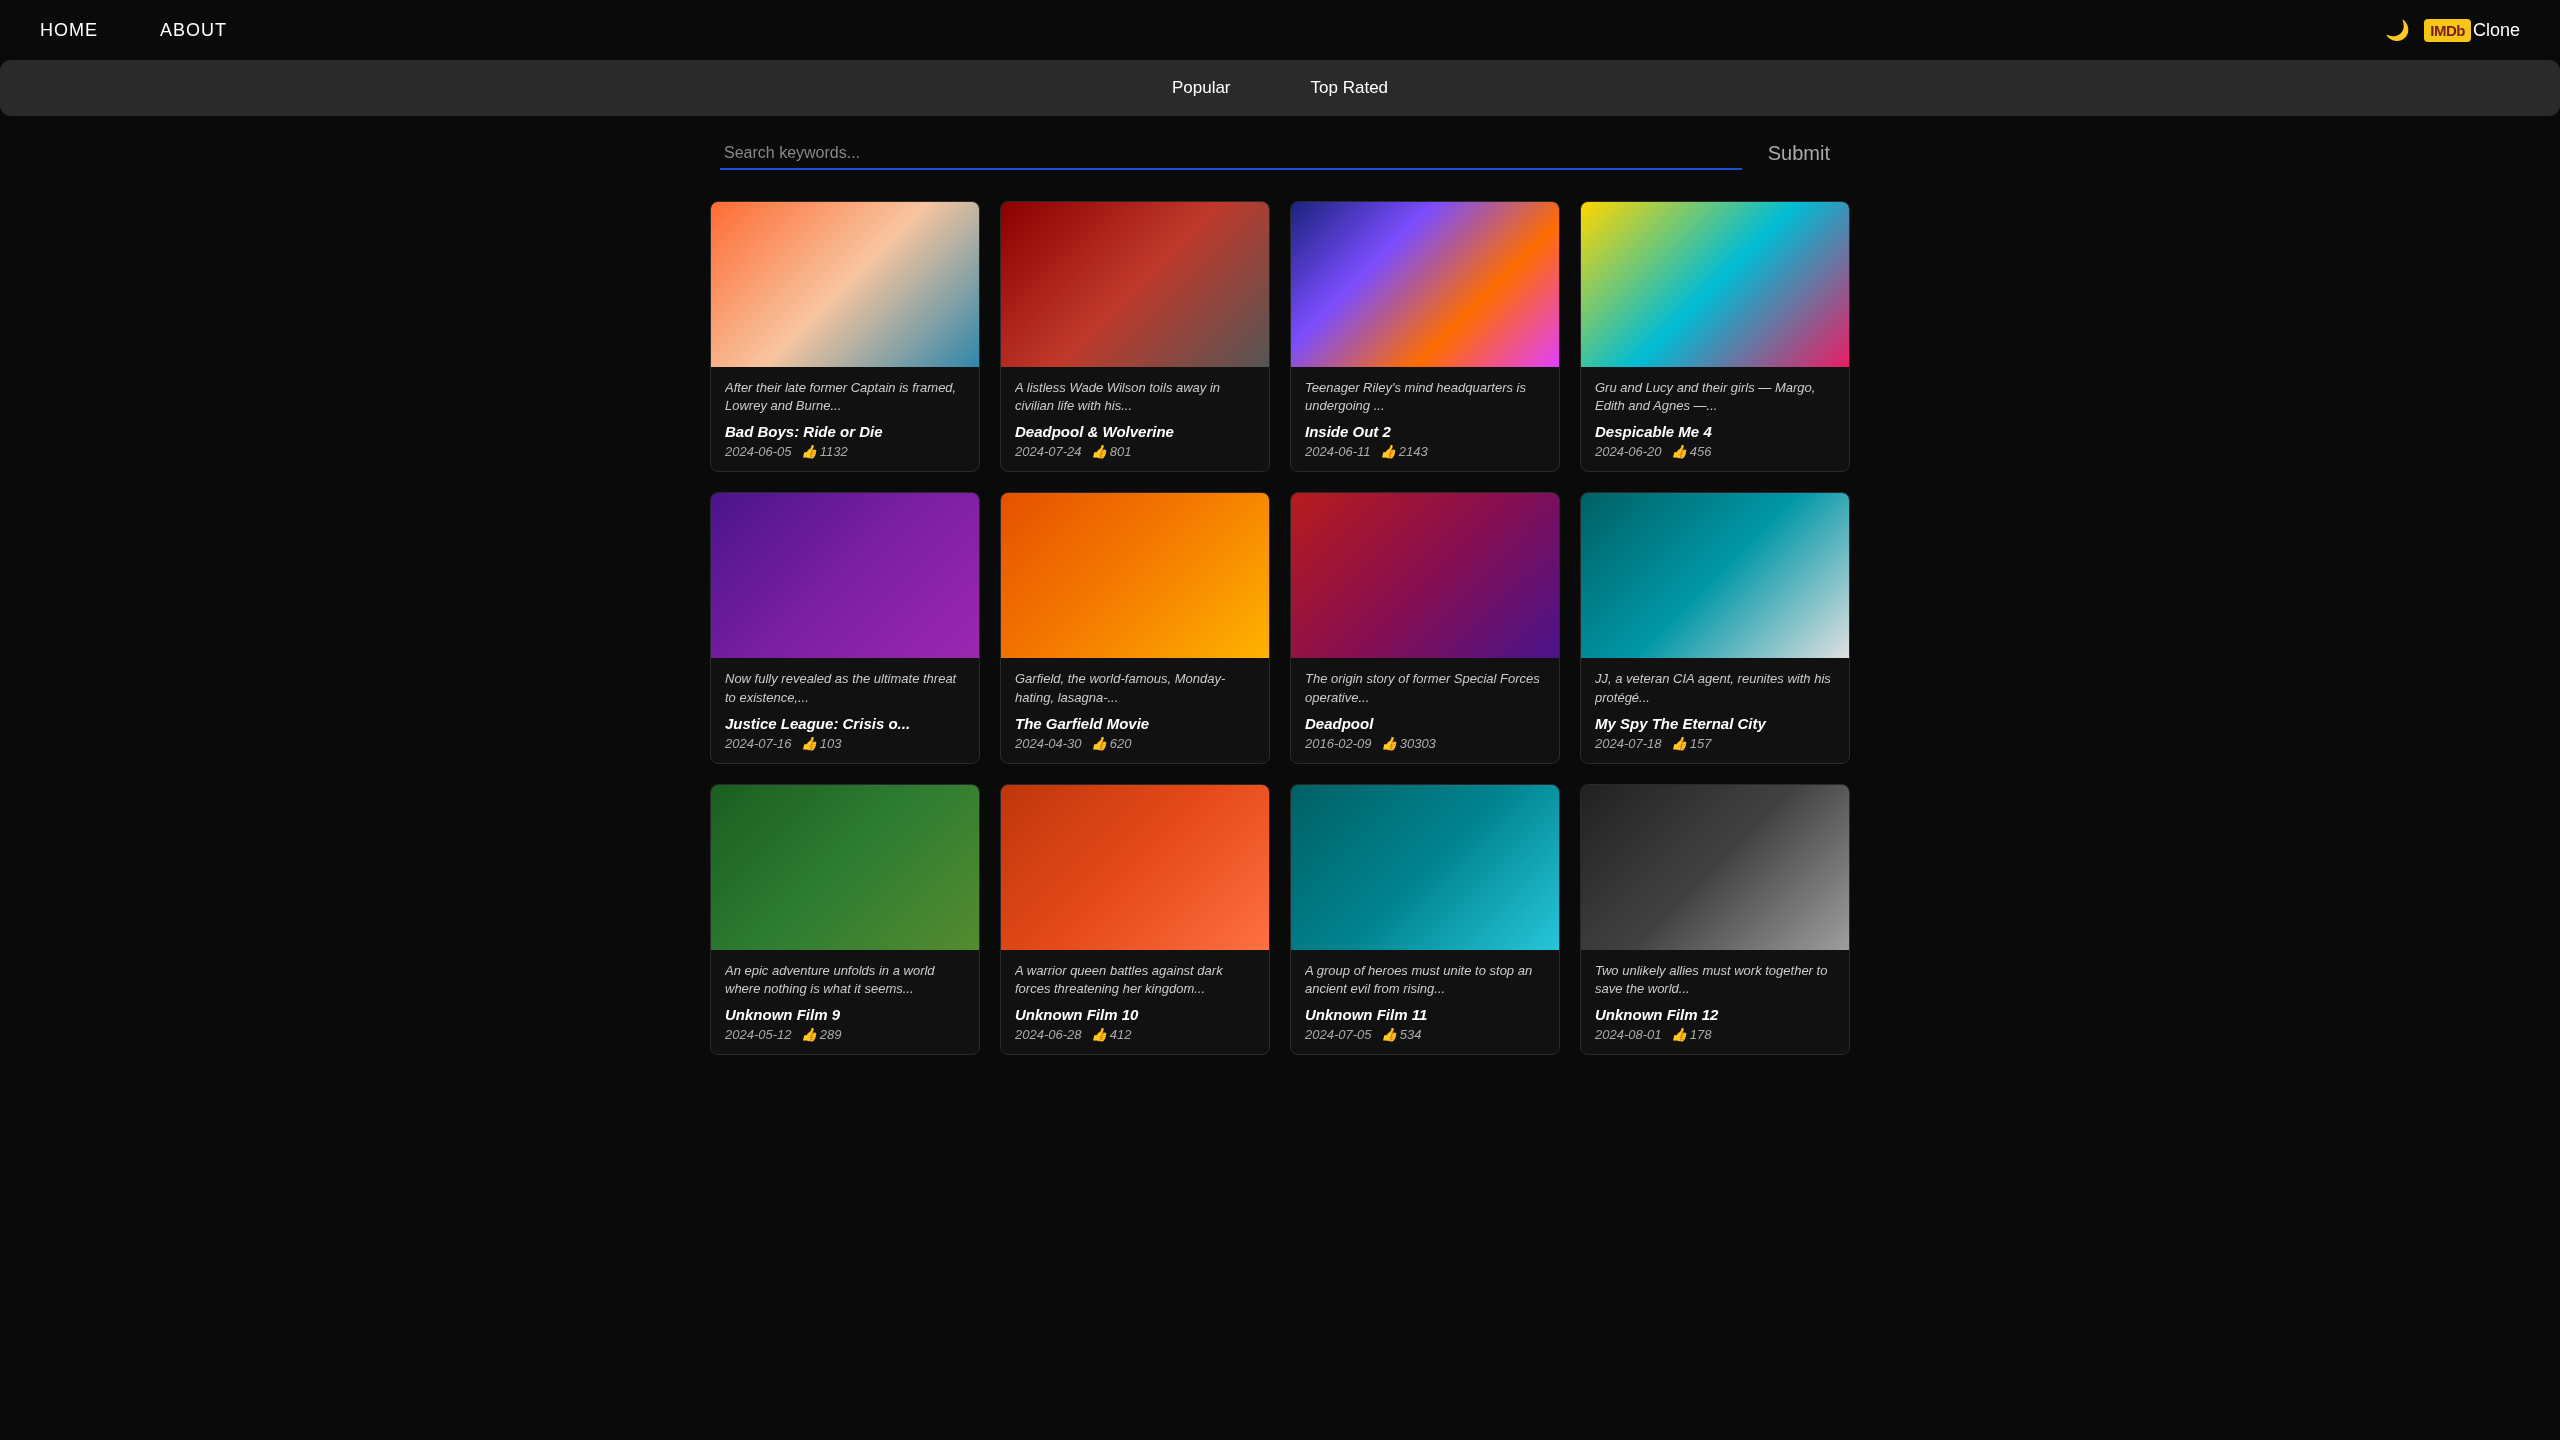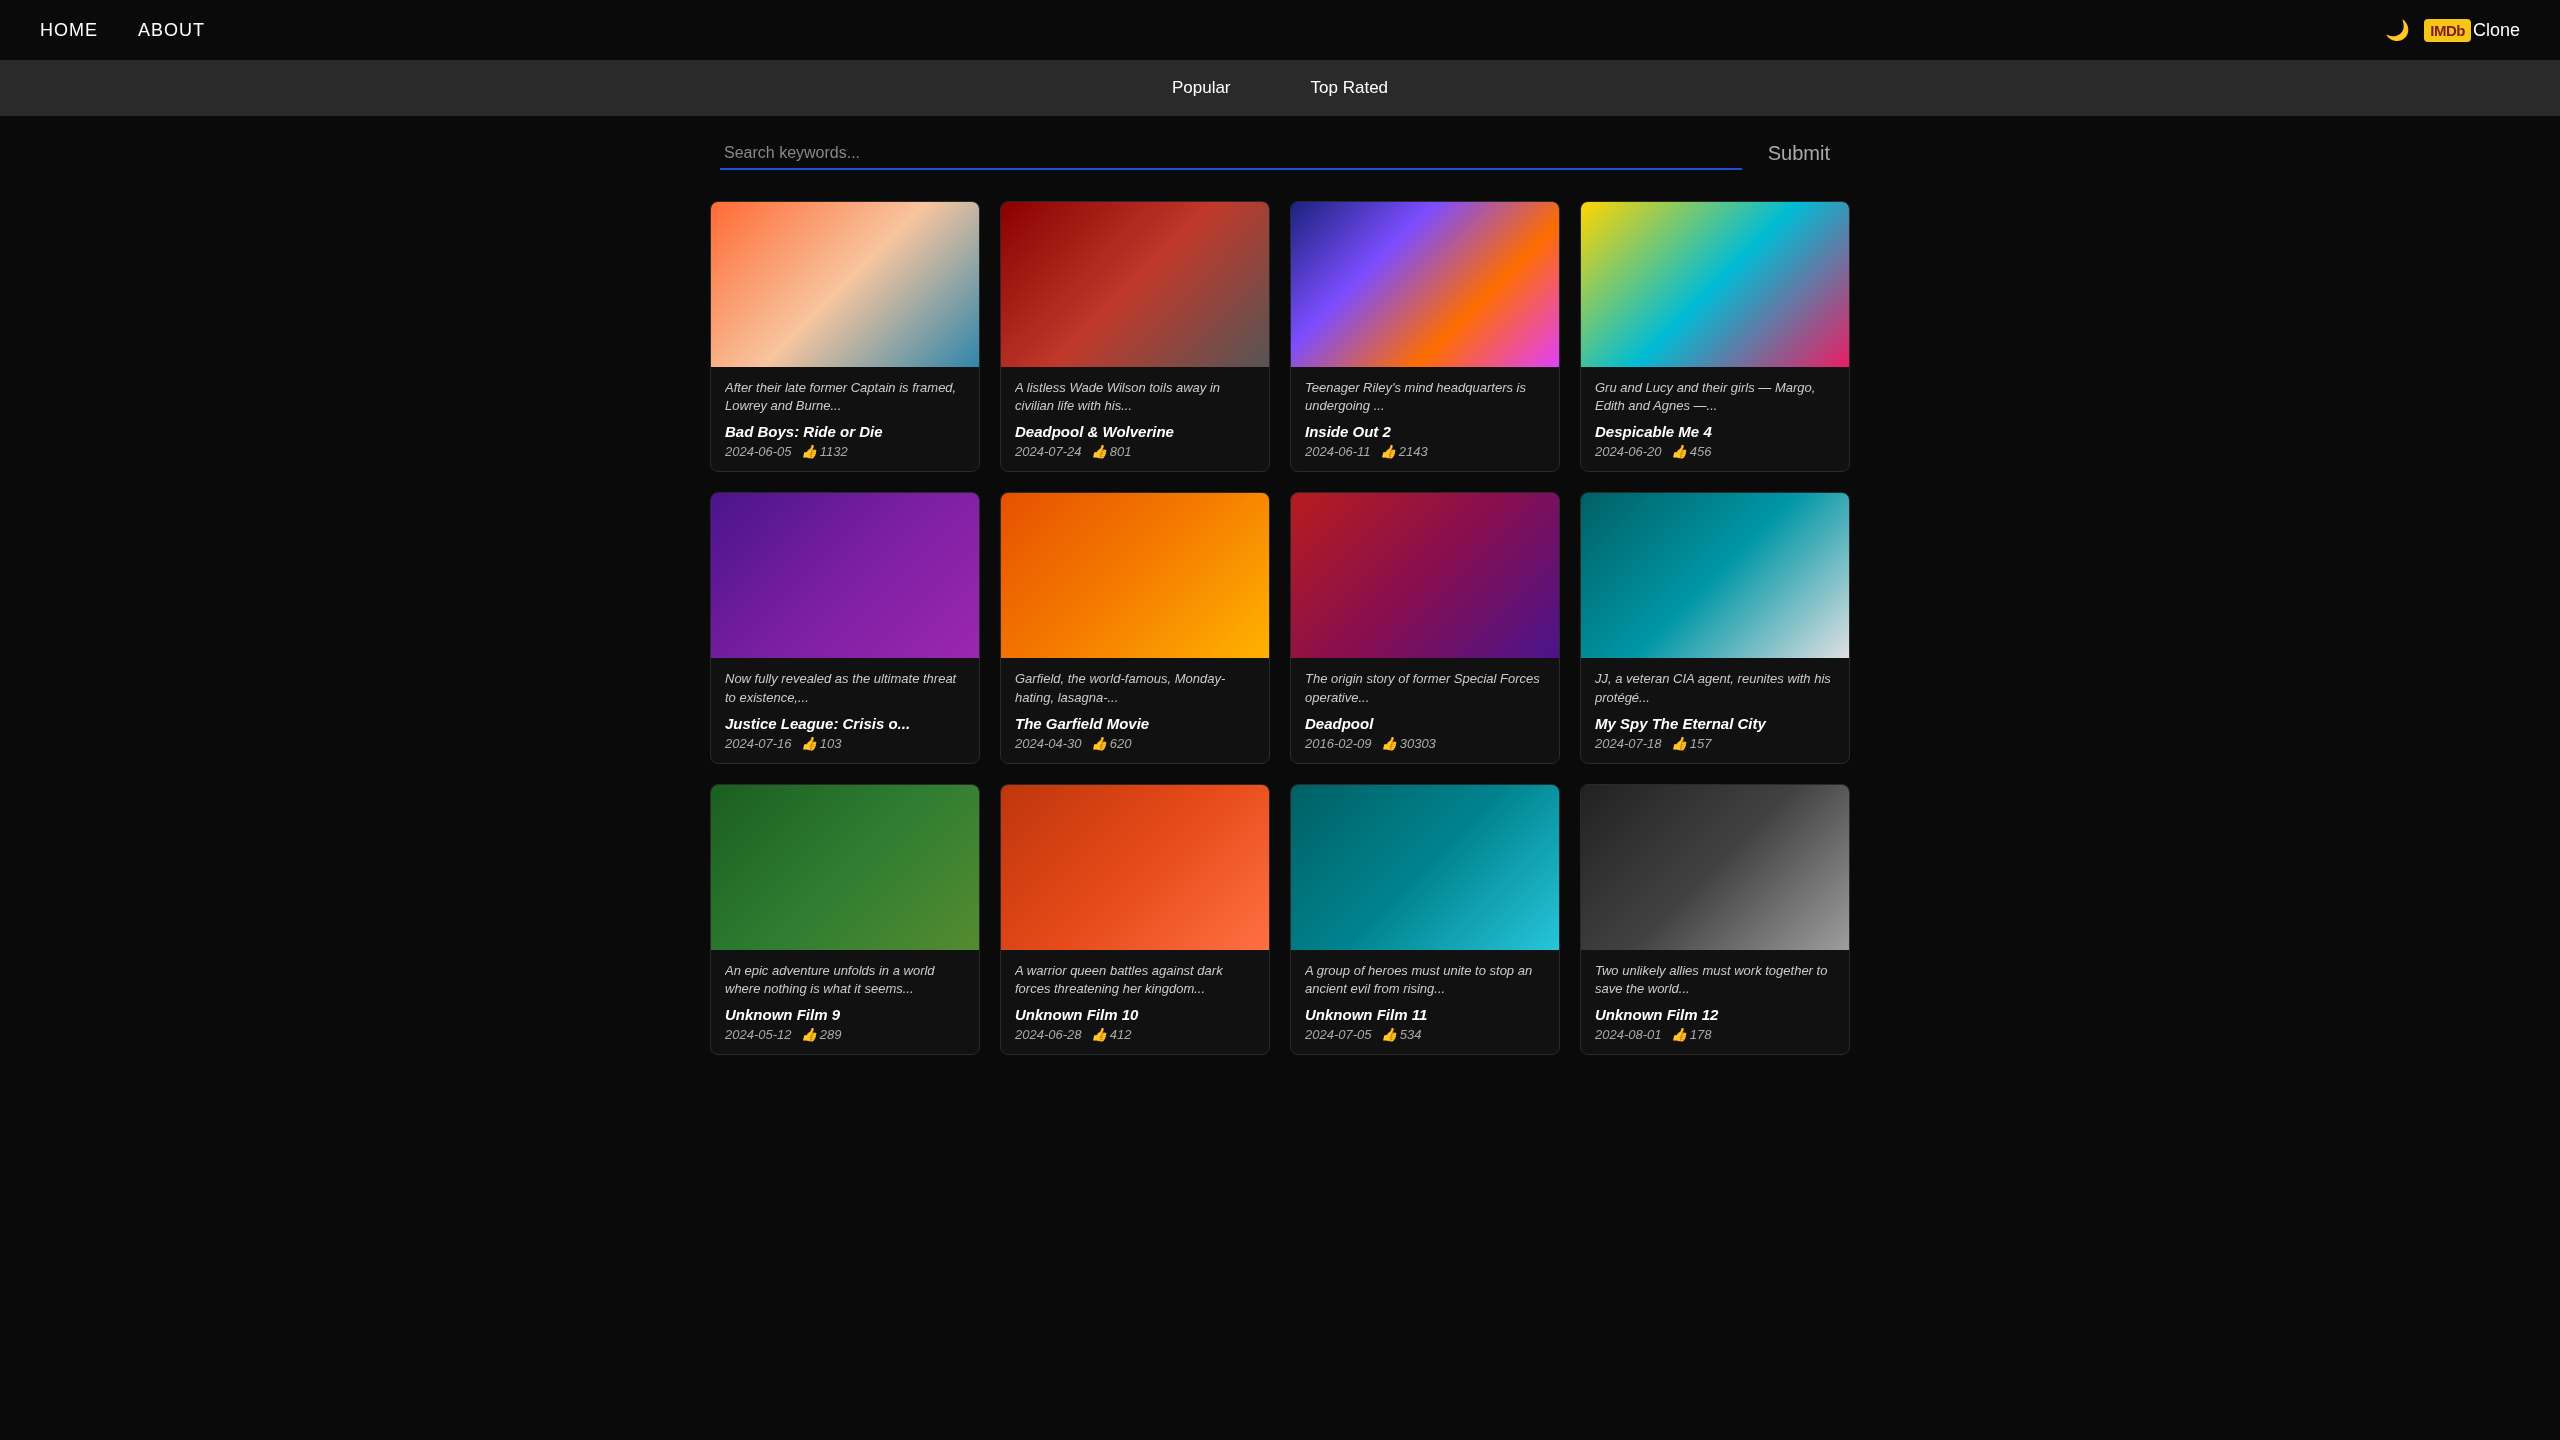--- a/index.html
+++ b/index.html
@@ -14,21 +14,21 @@
     .navbar {
       display: flex;
       align-items: center;
       justify-content: space-between;
       padding: 0 40px;
       height: 60px;
       background: #0a0a0a;
     }
     .nav-links {
       display: flex;
-      gap: 40px;
+      gap: 62px;
     }
     .nav-link {
       color: #ffffff;
       text-decoration: none;
       font-size: 18px;
       font-weight: 500;
       letter-spacing: 1px;
       cursor: pointer;
     }
     .nav-right {
@@ -65,20 +65,21 @@
       font-weight: 400;
     }
 
     
     .sub-nav {
       background: #2a2a2a;
       display: flex;
       justify-content: center;
       gap: 80px;
       padding: 18px 0;
+      border-radius: 11px;
     }
     .sub-nav-link {
       color: #ffffff;
       font-size: 17px;
       font-weight: 500;
       cursor: pointer;
       text-decoration: none;
     }
 
     

